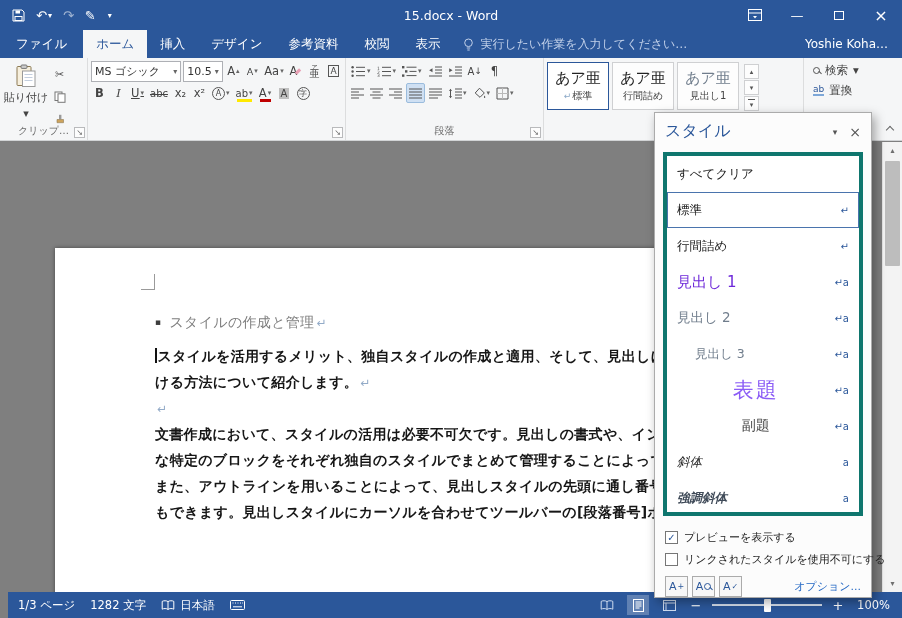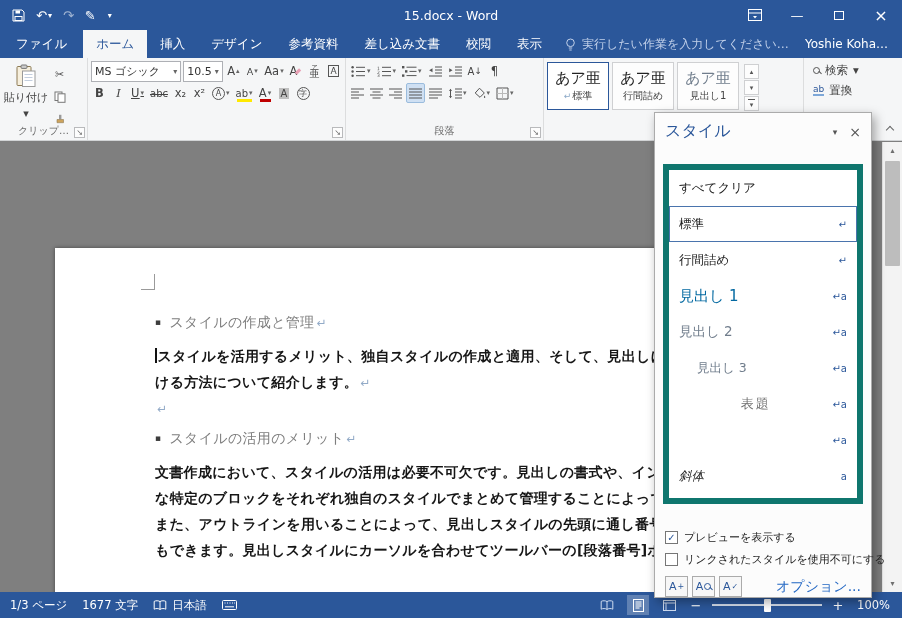--- a/index.html
+++ b/index.html
@@ -77,58 +77,58 @@
   .dline.h .hb{color:#3c3c3c;font-size:9px;margin-right:8px;vertical-align:2px}
   .pm{color:#93abc8;font-weight:400;font-size:12px;margin-left:2px}
   .caret{display:inline-block;width:1.5px;height:15px;background:#111;margin-right:1px;vertical-align:-2px}
   
   .v-scroll{position:absolute;top:0;right:0;width:20px;height:100%;background:#f3f3f3;border-left:1px solid #e2e2e2}
   .v-scroll .sc-up,.v-scroll .sc-down{position:absolute;left:0;width:100%;height:17px;display:flex;align-items:center;justify-content:center;font-size:8px;color:#6f6f6f}
   .sc-up{top:0}.sc-down{bottom:0}
   .sc-thumb{position:absolute;left:2px;right:2px;top:19px;height:105px;background:#bdbdbd;border-radius:1px}
 
   
-  .statusbar{position:absolute;left:0;right:0;bottom:0;height:26px;background:#2b579a;color:#fff;display:flex;align-items:center;font-size:11.5px}
+  .statusbar{position:absolute;left:8px;right:0;bottom:0;height:26px;background:#2b579a;color:#fff;display:flex;align-items:center;font-size:11.5px}
   .sb-left{display:flex;align-items:center;gap:15px;padding-left:10px}
   .sb-item{display:flex;align-items:center;gap:5px;white-space:nowrap}
   .sb-right{margin-left:auto;display:flex;align-items:center;gap:9px;padding-right:12px}
   .view-btn{width:22px;height:20px;display:flex;align-items:center;justify-content:center}
   .view-btn.pressed{background:rgba(255,255,255,.25)}
   .zoom-track{position:relative;width:110px;height:20px;display:flex;align-items:center}
   .zoom-track .track{width:100%;height:1.5px;background:rgba(255,255,255,.8)}
   .zoom-track .notch{position:absolute;left:50%;top:5px;width:1.5px;height:10px;background:rgba(255,255,255,.8)}
   .zoom-track .thumb{position:absolute;left:52px;top:4px;width:7px;height:13px;background:#fff;border-radius:1px}
   .zoom-btn{font-size:13px;width:14px;text-align:center}
   .zoom-label{min-width:36px;text-align:right}
 
   
   .styles-pane{position:absolute;left:654px;top:112px;width:218px;height:486px;background:#fcfcfc;border:1px solid #ababab;box-shadow:3px 4px 10px rgba(0,0,0,.35);z-index:40;display:flex;flex-direction:column}
   .sp-header{display:flex;align-items:center;padding:8px 10px 6px 10px}
   .sp-title{font-size:16px;color:#2b579a}
   .sp-hicons{margin-left:auto;display:flex;align-items:center;gap:12px;color:#555}
   .sp-chev{font-size:9px}.sp-close{font-size:14px}
-  .sp-list{margin:16px 8px;border:6px solid #0f766e;background:#fff;height:428px;overflow:hidden}
+  .sp-list{margin:4px 8px;border:4px solid #0f766e;background:#fff;height:428px;overflow:hidden}
   .srow{display:flex;align-items:center;height:36px;padding:0 9px;font-size:12.5px;color:#222;border:1px solid transparent}
   .srow .mk{margin-left:auto;color:#2b579a;font-size:10px}
   .srow.selected{border:1px solid #4a74ad}
-  .srow.h1 .nm{font-size:15px;color:#0369a1}
+  .srow.h1 .nm{font-size:15px;color:#6d28d9}
   .srow.h2 .nm{font-size:13.5px;color:#707d8c}
   .srow.h3 .nm{font-size:12.5px;color:#707d8c;padding-left:18px}
   .srow.center .nm{flex:1;text-align:center}
-  .srow.ttl .nm{font-size:13px;color:#737373;letter-spacing:2px}
+  .srow.ttl .nm{font-size:21px;color:#8b5cf6;letter-spacing:2px}
   .srow.sub .nm{font-size:14px;color:#444}
   .srow.ital .nm{font-style:italic;font-family:Liberation Serif, serif}
   .srow.ital2 .nm{font-style:italic;font-family:"DejaVu Serif",serif;font-weight:600;color:#3f4a58}
   .sp-checks{padding:10px 10px 0 10px;display:flex;flex-direction:column;gap:7px}
   .chk-row{display:flex;align-items:center;gap:6px;font-size:11px;color:#222;white-space:nowrap}
   .chk{width:13px;height:13px;border:1px solid #767676;background:#fff;display:flex;align-items:center;justify-content:center;font-size:10px;color:#2b579a;font-weight:bold;flex:0 0 auto}
   .sp-footer{display:flex;align-items:center;gap:4px;padding:9px 10px 0 10px}
   .sp-btn{width:23px;height:21px;border:1px solid #ababab;background:#f7f7f7;display:flex;align-items:center;justify-content:center;gap:1px;color:#2b579a;font-size:11px}
   .sp-btn .small{font-size:8px}
-  .sp-options{margin-left:auto;color:#2468c4;font-size:14px}
+  .sp-options{margin-left:auto;color:#2468c4;font-size:11px}
   .lens{width:7px;height:7px;border:1.4px solid #2b579a;border-radius:50%;position:relative;display:inline-block}
   .lens::after{content:"";position:absolute;width:4px;height:1.4px;background:#2b579a;transform:rotate(45deg);right:-3.2px;bottom:-.5px}
   .lens.gray{border-color:#555}.lens.gray::after{background:#555}
   svg{display:block}
 </style>
 </head>
 <body>
 
 <div class="app">
 
@@ -171,21 +171,20 @@
       <span class="win-btn" style="font-size:16px">×</span>
     </div>
   </div>
 
   <div class="tabbar">
     <span class="tab file">ファイル</span>
     <span class="tab active">ホーム</span>
     <span class="tab">挿入</span>
     <span class="tab">デザイン</span>
     <span class="tab">参考資料</span>
-    <span class="tab">差し込み文書</span>
     <span class="tab">校閲</span>
     <span class="tab">表示</span>
     <span class="tellme">
       <svg width="11" height="13" viewBox="0 0 11 13">
           <circle cx="5.5" cy="4.8" r="3.8" fill="none" stroke="#c2d1ea"></circle>
           <path d="M3.8 10h3.4M4.3 12h2.4" stroke="#c2d1ea"></path>
         </svg>
       <span>実行したい作業を入力してください…</span>
     </span>
     <span class="tab-right">
@@ -456,39 +455,38 @@
   </div>
 
   <div class="docarea">
     <div class="page">
       <span class="crop-mark"></span>
       <div class="doc-text">
         <div class="dline h"><span class="hb">▪</span><span>スタイルの作成と管理</span><span class="pm">↵</span></div>
         <div class="dline"><span class="caret"></span><span>スタイルを活用するメリット、独自スタイルの作成と適用、そして、見出しに連</span></div>
         <div class="dline"><span>ける方法について紹介します。</span><span class="pm">↵</span></div>
         <div class="dline"><span class="pm">↵</span></div>
-        <div class="dline h"><span class="hb">▪</span><span>スタイルの活用のメリット</span><span class="pm">↵</span></div>
         <div class="dline"><span>文書作成において、スタイルの活用は必要不可欠です。見出しの書式や、インデ</span></div>
         <div class="dline"><span>な特定のブロックをそれぞれ独自のスタイルでまとめて管理することによって</span></div>
         <div class="dline"><span>また、アウトラインを用いることによって、見出しスタイルの先頭に通し番号を</span></div>
         <div class="dline"><span>もできます。見出しスタイルにカーソルを合わせてツールバーの[段落番号]ボ</span></div>
         <div class="dline"></div>
       </div>
     </div>
     <div class="v-scroll">
       <span class="sc-up">▴</span>
       <span class="sc-thumb"></span>
       <span class="sc-down">▾</span>
     </div>
   </div>
 
   <div class="statusbar">
     <div class="sb-left">
       <span class="sb-item">1/3 ページ</span>
-      <span class="sb-item">1677 文字</span>
+      <span class="sb-item">1282 文字</span>
       <span class="sb-item">
         <svg width="14" height="11" viewBox="0 0 14 11">
             <path d="M7 1.6C5.6.5 2.6.5 1.2 1.4v7.8c1.4-.9 4.4-.9 5.8.2 1.4-1.1 4.4-1.1 5.8-.2V1.4C11.4.5 8.4.5 7 1.6z" fill="none" stroke="#fff"></path>
             <path d="M7 1.6v8" stroke="#fff"></path>
           </svg>
         <span>日本語</span>
       </span>
       <span class="sb-item">
         <svg width="15" height="10" viewBox="0 0 15 10">
             <rect x=".5" y=".5" width="14" height="9" rx="1" fill="none" stroke="#fff"></rect>
@@ -556,20 +554,21 @@
         </div>
       <div class="srow h3">
           <span class="nm">見出し 3</span>
           <span class="mk">↵a</span>
         </div>
       <div class="srow ttl center">
           <span class="nm">表題</span>
           <span class="mk">↵a</span>
         </div>
       <div class="srow sub center">
+          <span class="nm">副題</span>
           <span class="mk">↵a</span>
         </div>
       <div class="srow ital">
           <span class="nm">斜体</span>
           <span class="mk">a</span>
         </div>
       <div class="srow ital2">
           <span class="nm">強調斜体</span>
           <span class="mk">a</span>
         </div>

